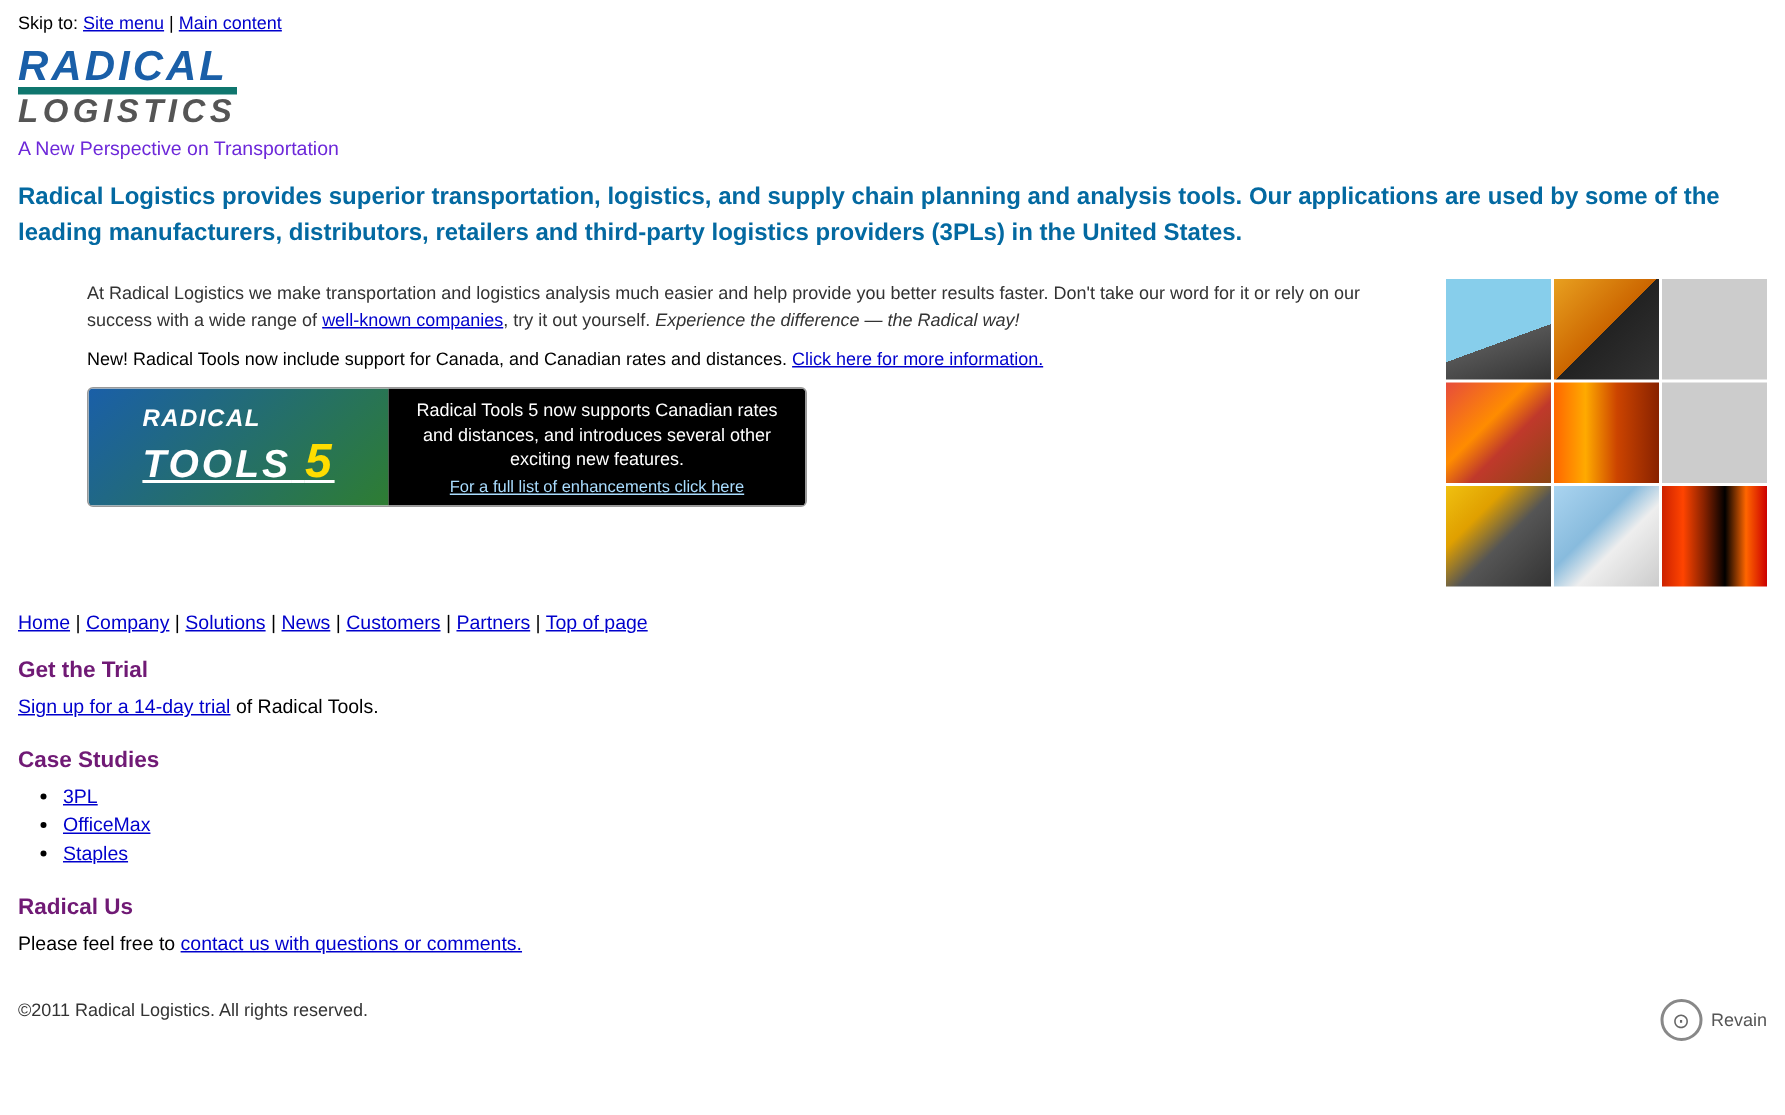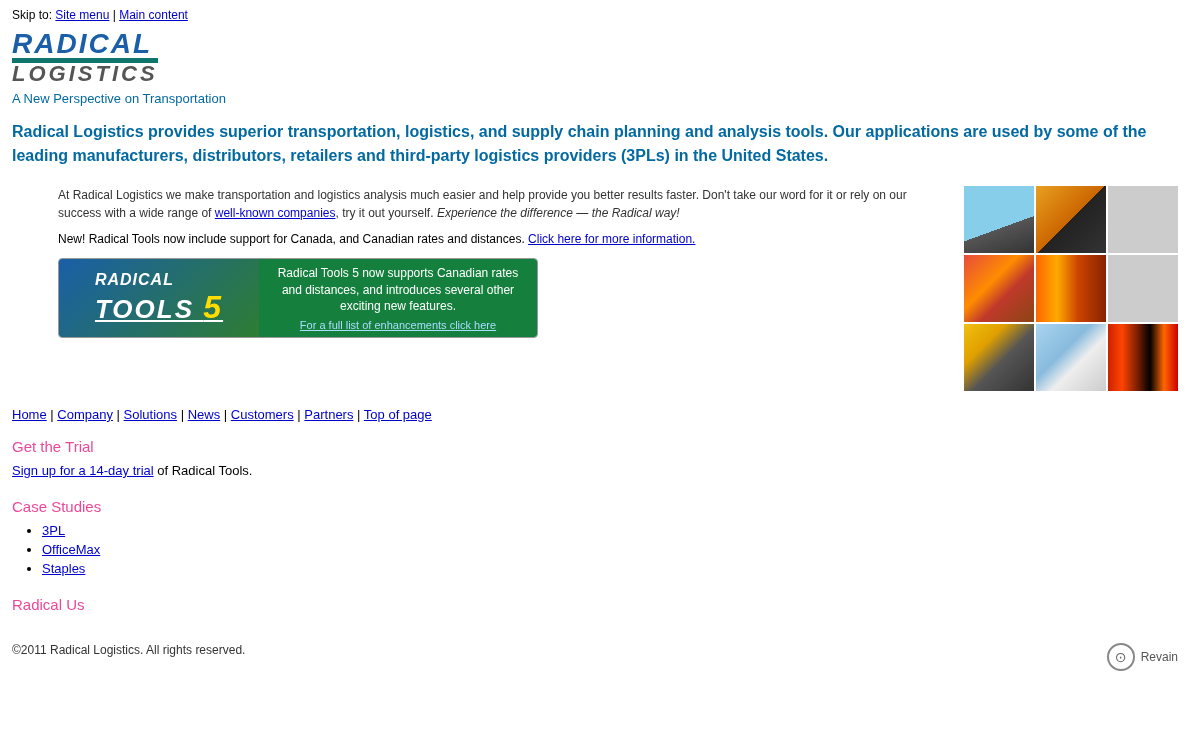--- a/index.html
+++ b/index.html
@@ -39,21 +39,21 @@
       font-weight: bold;
       font-style: italic;
       color: #555;
       letter-spacing: 3px;
       display: block;
       border-top: 5px solid #0f766e;
     }
 
     #tagline {
       font-size: 13px;
-      color: #0369a1;
+      color: #6d28d9;
       margin-bottom: 14px;
     }
 
     #hero-text {
       font-size: 16px;
       font-weight: bold;
       color: #0369a1;
       margin-bottom: 18px;
       line-height: 1.5;
     }
@@ -116,21 +116,21 @@
       text-decoration: underline;
     }
     .banner-num {
       font-size: 32px;
       font-weight: bold;
       color: #ffdd00;
       display: inline;
     }
     #banner-right {
       flex: 1;
-      background: #15803d;
+      background: #000000;
       color: #fff;
       font-size: 12px;
       display: flex;
       flex-direction: column;
       align-items: center;
       justify-content: center;
       padding: 8px 12px;
       text-align: center;
     }
     #banner-right p { margin-bottom: 4px; line-height: 1.4; }
@@ -179,22 +179,22 @@
     #nav-bar {
       font-size: 13px;
       margin-bottom: 16px;
       margin-top: 16px;
     }
     #nav-bar a { color: #0000cc; }
     #nav-bar span { color: #000; }
 
     h2.section-heading {
       font-size: 15px;
-      font-weight: normal;
-      color: #ec4899;
+      font-weight: bold;
+      color: #701a75;
       margin-bottom: 8px;
     }
 
     #get-trial-section { margin-bottom: 20px; }
     #trial-text { font-size: 13px; margin-bottom: 4px; }
 
     #case-studies-section { margin-bottom: 20px; }
     #case-studies-section ul {
       margin-left: 30px;
       list-style-type: disc;
@@ -318,20 +318,23 @@
   <h2 class="section-heading">Case Studies</h2>
   <ul>
     <li><a href="#">3PL</a></li>
     <li><a href="#">OfficeMax</a></li>
     <li><a href="#">Staples</a></li>
   </ul>
 </div>
 
 <div id="contact-section">
   <h2 class="section-heading">Radical Us</h2>
+  <p id="contact-text">
+    <span>Please feel free to </span><a href="#">contact us with questions or comments.</a>
+  </p>
 </div>
 
 <div id="footer">
   <span>©2011 Radical Logistics. All rights reserved.</span>
   <div id="revain-badge">
     <div class="revain-icon">⊙</div>
     <span>Revain</span>
   </div>
 </div>
 

